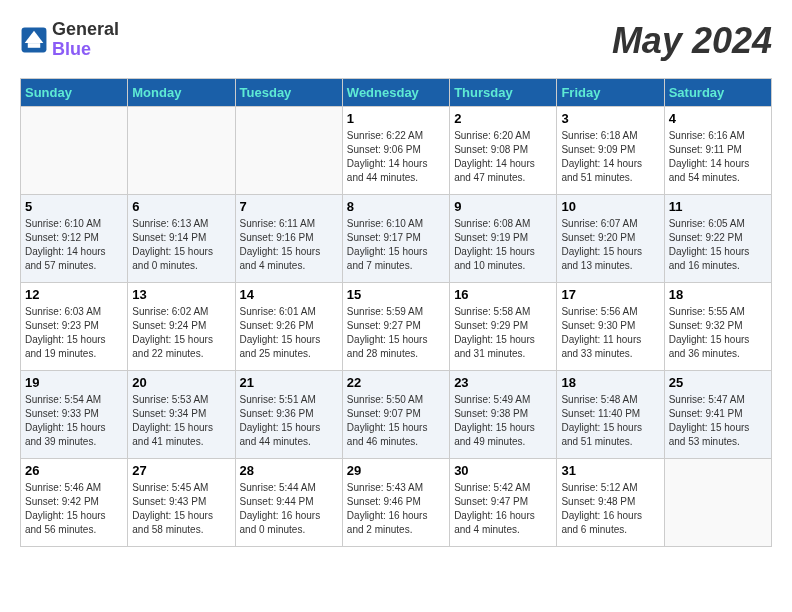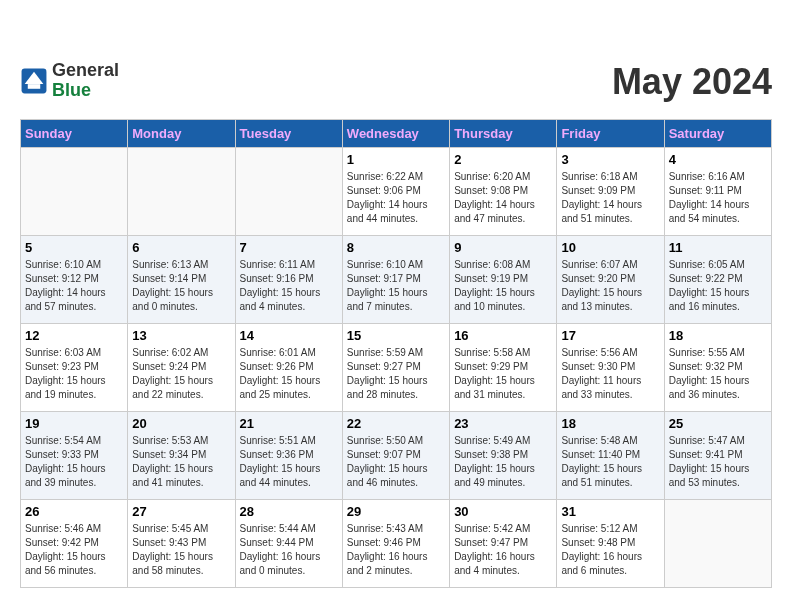--- a/index.html
+++ b/index.html
@@ -8,60 +8,60 @@
       background: #fff;
       width: 792px;
       min-height: 612px;
       padding: 20px;
     }
     .header {
       display: flex;
       justify-content: space-between;
       align-items: flex-start;
       margin-bottom: 16px;
-      margin-top: 41px;
     }
     .logo {
       display: flex;
       align-items: center;
       gap: 4px;
     }
     .logo-text {
       font-size: 18px;
       font-weight: bold;
       color: #333;
       line-height: 1.1;
     }
     .logo-text span {
-      color: #15803d;
+      color: #8b5cf6;
     }
     .logo-icon {
       width: 28px;
       height: 28px;
     }
     .title-block {
       text-align: right;
     }
     .month-title {
       font-size: 36px;
       font-weight: bold;
       color: #333;
+      font-style: italic;
     }
     .location-title {
       font-size: 16px;
       color: #555;
     }
     table {
       width: 100%;
       border-collapse: collapse;
       font-size: 10.5px;
     }
     thead tr th {
       background: #1a5fa8;
-      color: #f0abfc;
+      color: #5eead4;
       padding: 6px 4px;
       text-align: left;
       font-size: 13px;
       font-weight: bold;
       border: 1px solid #ccc;
     }
     td {
       border: 1px solid #ccc;
       vertical-align: top;
       padding: 4px 4px;

